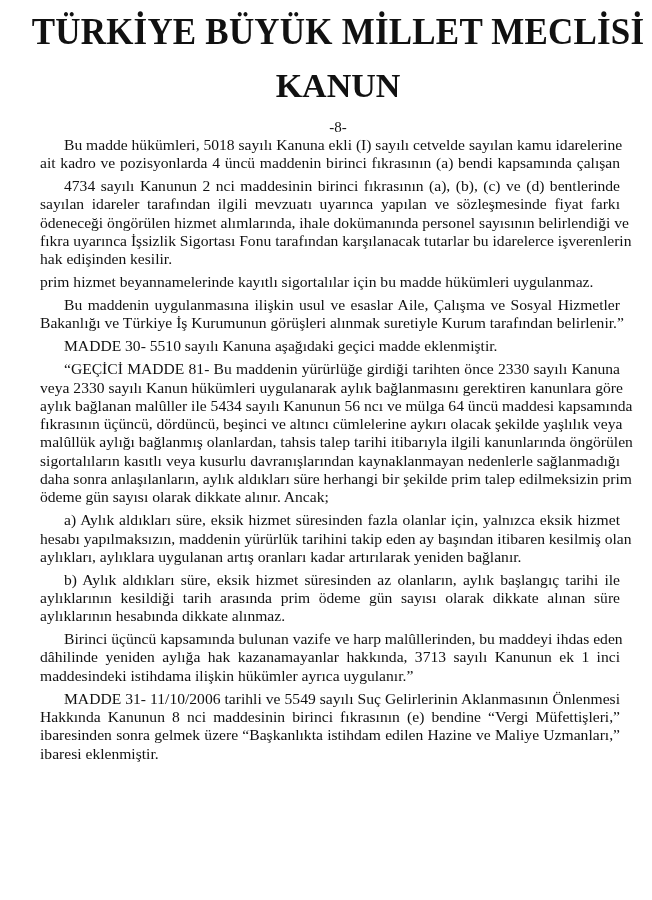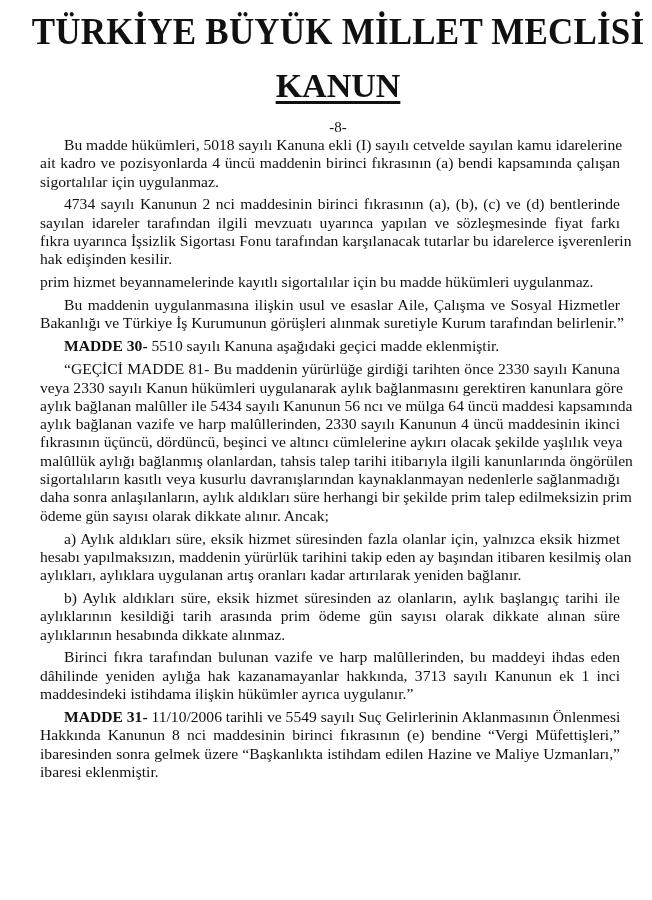--- a/index.html
+++ b/index.html
@@ -1,80 +1,79 @@
 <!DOCTYPE html>
 <html><head>
 <meta charset="utf-8">
 <style>
   html, body { margin: 0; padding: 0; background: #ffffff; }
   body { width: 652px; height: 900px; overflow: hidden; position: relative; color: #111; font-family: "Liberation Serif", "DejaVu Serif", serif; }
   .page { position: absolute; left: 12px; top: 0; width: 652px; height: 748px; }
   .title { position: absolute; left: 0; width: 652px; top: 8px; text-align: center; font-weight: bold; font-size: 35px; letter-spacing: 0.2px; line-height: 44px; transform: scaleY(1.08); transform-origin: top center; }
   .subtitle { position: absolute; left: 0; width: 652px; top: 66px; text-align: center; font-weight: bold; font-size: 34px; line-height: 40px; }
-  .subtitle span { text-decoration: underline; text-decoration-thickness: 3px; text-underline-offset: 4px; }
+  .subtitle span { text-decoration-thickness: 3px; text-underline-offset: 4px; }
   .pagenum { position: absolute; left: 0; width: 652px; top: 118px; text-align: center; font-size: 15px; line-height: 18px; }
   .body { position: absolute; left: 28px; width: 580px; top: 136px; font-size: 15.6px; line-height: 18.3px; }
   .para { margin: 0 0 4.6px 0; }
   .ln { display: block; white-space: nowrap; text-align: justify; text-align-last: justify; height: 18.3px; }
   .ln.first { padding-left: 24px; }
   .ln.last { text-align-last: left; }
-  .bold { font-weight: bold; }
+  .bold { font-weight: normal; }
 </style>
 </head>
 <body>
 
 <div class="page">
   <div class="title">TÜRKİYE BÜYÜK MİLLET MECLİSİ</div>
   <div class="subtitle"><span>KANUN</span></div>
   <div class="pagenum">-8-</div>
   <div class="body" id="body">
       <div class="para">
         <span class="ln first">Bu madde hükümleri, 5018 sayılı Kanuna ekli (I) sayılı cetvelde sayılan kamu idarelerine</span>
         <span class="ln">ait kadro ve pozisyonlarda 4 üncü maddenin birinci fıkrasının (a) bendi kapsamında çalışan</span>
-        <span class="ln last">sigortalılar için uygulanmaz.</span>
       </div>
       <div class="para">
         <span class="ln first">4734 sayılı Kanunun 2 nci maddesinin birinci fıkrasının (a), (b), (c) ve (d) bentlerinde</span>
         <span class="ln">sayılan idareler tarafından ilgili mevzuatı uyarınca yapılan ve sözleşmesinde fiyat farkı</span>
+        <span class="ln">ödeneceği öngörülen hizmet alımlarında, ihale dokümanında personel sayısının belirlendiği ve</span>
         <span class="ln">fıkra uyarınca İşsizlik Sigortası Fonu tarafından karşılanacak tutarlar bu idarelerce işverenlerin</span>
         <span class="ln last">hak edişinden kesilir.</span>
       </div>
       <div class="para">
         <span class="ln last">prim hizmet beyannamelerinde kayıtlı sigortalılar için bu madde hükümleri uygulanmaz.</span>
       </div>
       <div class="para">
         <span class="ln first">Bu maddenin uygulanmasına ilişkin usul ve esaslar Aile, Çalışma ve Sosyal Hizmetler</span>
         <span class="ln last">Bakanlığı ve Türkiye İş Kurumunun görüşleri alınmak suretiyle Kurum tarafından belirlenir.”</span>
       </div>
       <div class="para">
         <span class="ln first last"><span class="bold">MADDE 30-</span><span> 5510 sayılı Kanuna aşağıdaki geçici madde eklenmiştir.</span></span>
       </div>
       <div class="para">
         <span class="ln first">“GEÇİCİ MADDE 81- Bu maddenin yürürlüğe girdiği tarihten önce 2330 sayılı Kanuna</span>
         <span class="ln">veya 2330 sayılı Kanun hükümleri uygulanarak aylık bağlanmasını gerektiren kanunlara göre</span>
         <span class="ln">aylık bağlanan malûller ile 5434 sayılı Kanunun 56 ncı ve mülga 64 üncü maddesi kapsamında</span>
-        <span class="ln">aylık bağlanan vazife ve harp malûllerinden, 2330 sayılı Kanunun 4 üncü maddesinin ikinci</span>
         <span class="ln">fıkrasının üçüncü, dördüncü, beşinci ve altıncı cümlelerine aykırı olacak şekilde yaşlılık veya</span>
         <span class="ln">malûllük aylığı bağlanmış olanlardan, tahsis talep tarihi itibarıyla ilgili kanunlarında öngörülen</span>
         <span class="ln">sigortalıların kasıtlı veya kusurlu davranışlarından kaynaklanmayan nedenlerle sağlanmadığı</span>
         <span class="ln">daha sonra anlaşılanların, aylık aldıkları süre herhangi bir şekilde prim talep edilmeksizin prim</span>
         <span class="ln last">ödeme gün sayısı olarak dikkate alınır. Ancak;</span>
       </div>
       <div class="para">
         <span class="ln first">a) Aylık aldıkları süre, eksik hizmet süresinden fazla olanlar için, yalnızca eksik hizmet</span>
         <span class="ln">hesabı yapılmaksızın, maddenin yürürlük tarihini takip eden ay başından itibaren kesilmiş olan</span>
         <span class="ln last">aylıkları, aylıklara uygulanan artış oranları kadar artırılarak yeniden bağlanır.</span>
       </div>
       <div class="para">
         <span class="ln first">b) Aylık aldıkları süre, eksik hizmet süresinden az olanların, aylık başlangıç tarihi ile</span>
         <span class="ln">aylıklarının kesildiği tarih arasında prim ödeme gün sayısı olarak dikkate alınan süre</span>
         <span class="ln last">aylıklarının hesabında dikkate alınmaz.</span>
       </div>
       <div class="para">
-        <span class="ln first">Birinci fıkra tarafından bulunan vazife ve harp malûllerinden, bu maddeyi ihdas eden</span>
+        <span class="ln first">Birinci üçüncü kapsamında bulunan vazife ve harp malûllerinden, bu maddeyi ihdas eden</span>
         <span class="ln">dâhilinde yeniden aylığa hak kazanamayanlar hakkında, 3713 sayılı Kanunun ek 1 inci</span>
         <span class="ln last">maddesindeki istihdama ilişkin hükümler ayrıca uygulanır.”</span>
       </div>
       <div class="para">
         <span class="ln first"><span class="bold">MADDE 31-</span><span> 11/10/2006 tarihli ve 5549 sayılı Suç Gelirlerinin Aklanmasının Önlenmesi</span></span>
         <span class="ln">Hakkında Kanunun 8 nci maddesinin birinci fıkrasının (e) bendine “Vergi Müfettişleri,”</span>
         <span class="ln">ibaresinden sonra gelmek üzere “Başkanlıkta istihdam edilen Hazine ve Maliye Uzmanları,”</span>
         <span class="ln last">ibaresi eklenmiştir.</span>
       </div>
     </div>

